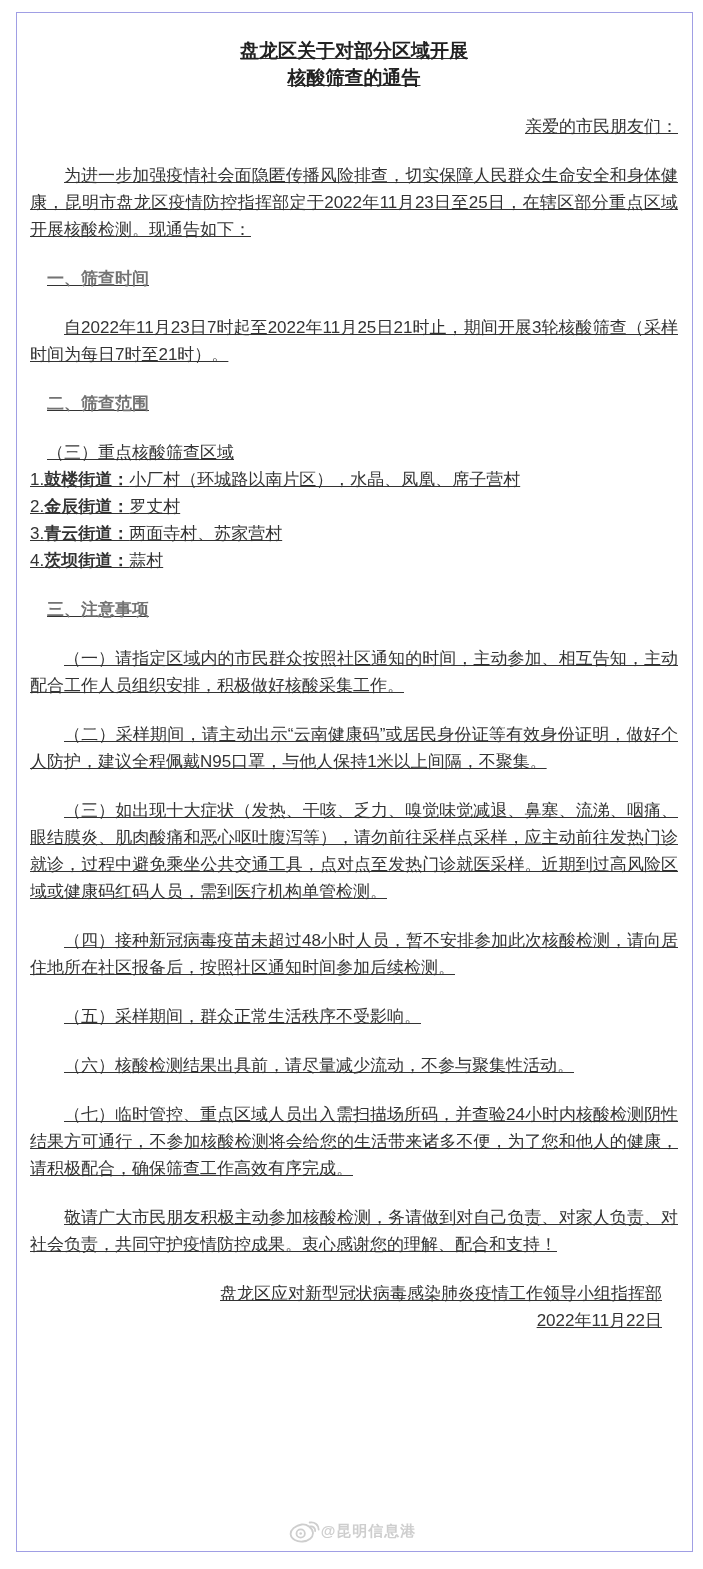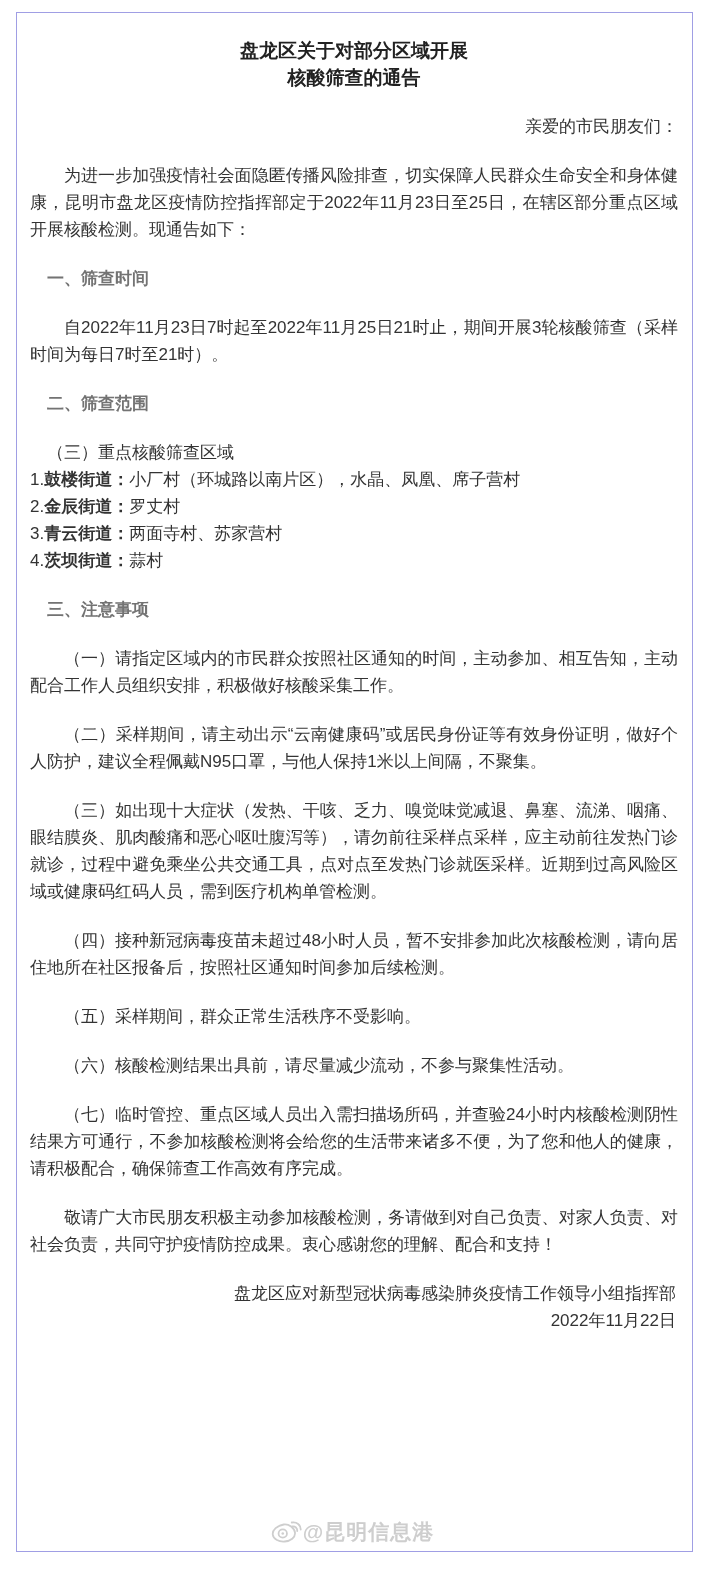--- a/index.html
+++ b/index.html
@@ -14,20 +14,21 @@
     position: absolute;
     left: 16px; top: 12px;
     width: 677px; height: 1540px;
     box-sizing: border-box;
     border: 1px solid #a09ee4;
     padding: 24px 14px 0 13px;
     color: #333333;
     font-size: 17px;
     line-height: 27px;
     overflow: hidden;
+    text-decoration: underline;
   }
   .doc-title {
     margin: 0 0 22px 0;
     text-align: center;
     font-size: 19px;
     font-weight: bold;
     color: #222222;
     line-height: 27px;
   }
   .doc-frame p { margin: 22px 0; }
@@ -36,31 +37,31 @@
   .sec-heading {
     font-weight: bold;
     text-indent: 1em;
     color: #737373;
   }
   .group { margin: 22px 0; }
   .group p { margin: 0; }
   .group-label { text-indent: 1em; }
   .item { text-indent: 0; }
   .item b { font-weight: bold; }
-  .sign-block { text-align: right; margin: 22px 2px 0 0; }
+  .sign-block { text-align: right; margin: 22px 16px 0 0; }
   .sign-block p { margin: 0; }
   .watermark {
     position: absolute;
     left: 50%; top: 1515px;
     transform: translateX(-50%);
     display: flex;
     align-items: center;
     gap: 0;
     color: #c9c9c9;
-    font-size: 21px;
+    font-size: 15px;
     font-weight: bold;
     letter-spacing: 1px;
     white-space: nowrap;
     opacity: 0.9;
     z-index: 3;
   }
   .weibo-glyph { display: inline-block; }
 </style>
 </head>
 <body>

